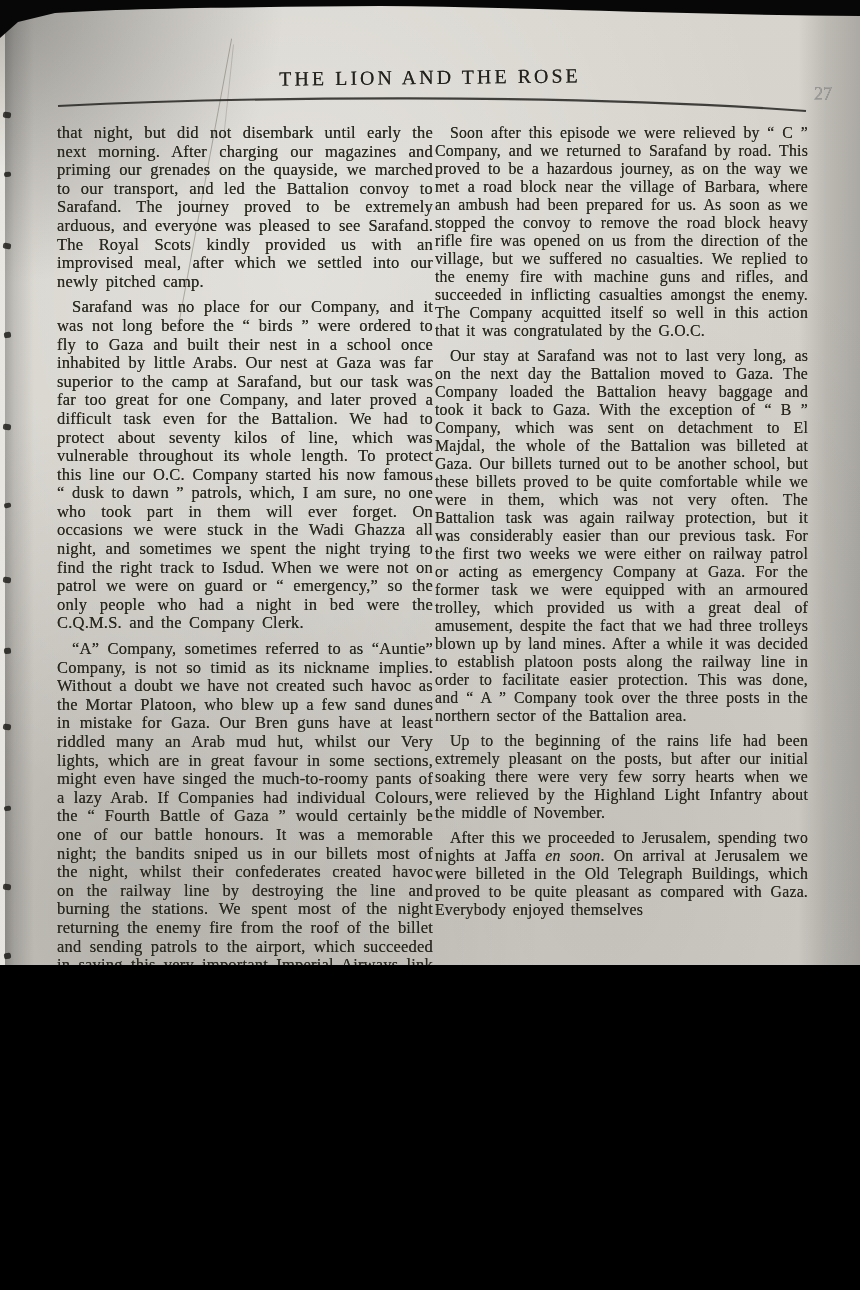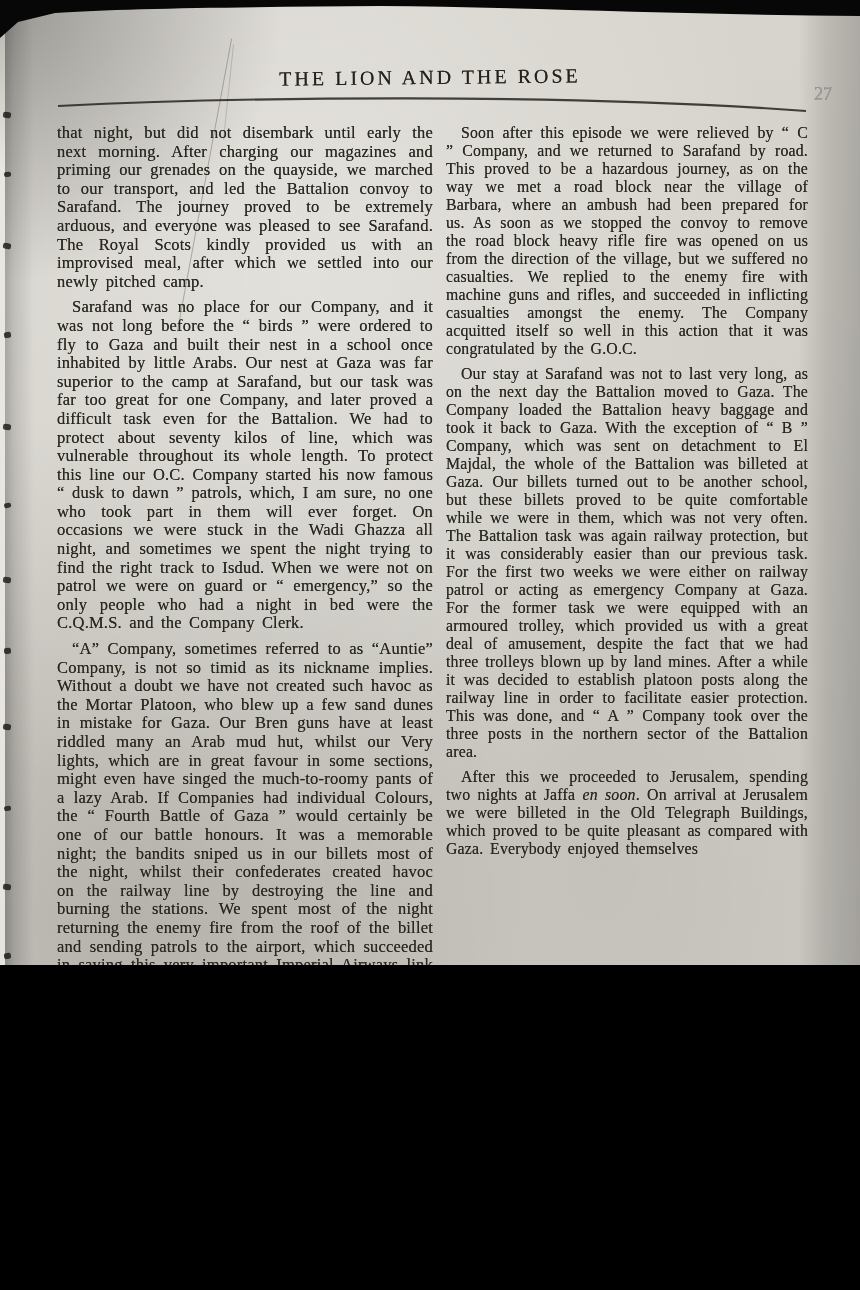--- a/index.html
+++ b/index.html
@@ -46,21 +46,21 @@
     transform:rotate(-0.6deg);
   }
   .folio{
     position:absolute;right:28px;top:84px;
     font-size:18px;color:#a3a3a3;
     text-shadow:0 0 0.5px rgba(35,34,29,0.7);
   }
   
   .columns{
     position:absolute;left:57px;top:124px;width:751px;height:1096px;
-    display:flex;gap:13px;overflow:hidden;
+    display:flex;gap:2px;overflow:hidden;
   }
   .col{
     text-align:justify;
     color:#29281f;
     text-shadow:0 0 0.55px rgba(41,40,31,0.78);
   }
   .col.left{
     width:376px;flex:0 0 376px;
     font-size:16.5px;line-height:18.6px;
     word-spacing:3px;letter-spacing:0.2px;
@@ -92,20 +92,21 @@
 
   <div class="columns">
     <section class="col left">
       <p>that night, but did not disembark until early the next morning.  After charging our magazines and priming our grenades on the quayside, we marched to our transport, and led the Battalion convoy to Sarafand.  The journey proved to be extremely arduous, and everyone was pleased to see Sarafand.  The Royal Scots kindly provided us with an improvised meal, after which we settled into our newly pitched camp.</p>
       <p class="indent">Sarafand was no place for our Company, and it was not long before the “ birds ” were ordered to fly to Gaza and built their nest in a school once inhabited by little Arabs.  Our nest at Gaza was far superior to the camp at Sarafand, but our task was far too great for one Company, and later proved a difficult task even for the Battalion.  We had to protect about seventy kilos of line, which was vulnerable throughout its whole length.  To protect this line our O.C. Company started his now famous “ dusk to dawn ” patrols, which, I am sure, no one who took part in them will ever forget.  On occasions we were stuck in the Wadi Ghazza all night, and sometimes we spent the night trying to find the right track to Isdud.  When we were not on patrol we were on guard or “ emergency,” so the only people who had a night in bed were the C.Q.M.S. and the Company Clerk.</p>
       <p class="indent">“A” Company, sometimes referred to as “Auntie” Company, is not so timid as its nickname implies.  Without a doubt we have not created such havoc as the Mortar Platoon, who blew up a few sand dunes in mistake for Gaza.  Our Bren guns have at least riddled many an Arab mud hut, whilst our Very lights, which are in great favour in some sections, might even have singed the much-to-roomy pants of a lazy Arab.  If Companies had individual Colours, the “ Fourth Battle of Gaza ” would certainly be one of our battle honours.  It was a memorable night; the bandits sniped us in our billets most of the night, whilst their confederates created havoc on the railway line by destroying the line and burning the stations. We spent most of the night returning the enemy fire from the roof of the billet and sending patrols to the airport, which succeeded in saving this very important Imperial Airways link from a similar fate to Gaza Station, which the Arabs razed</p>
     </section>
     <section class="col right">
       <p class="indent">Soon after this episode we were relieved by “ C ” Company, and we returned to Sarafand by road.  This proved to be a hazardous journey, as on the way we met a road block near the village of Barbara, where an ambush had been prepared for us.  As soon as we stopped the convoy to remove the road block heavy rifle fire was opened on us from the direction of the village, but we suffered no casualties.  We replied to the enemy fire with machine guns and rifles, and succeeded in inflicting casualties amongst the enemy.  The Company acquitted itself so well in this action that it was congratulated by the G.O.C.</p>
       <p class="indent">Our stay at Sarafand was not to last very long, as on the next day the Battalion moved to Gaza.  The Company loaded the Battalion heavy baggage and took it back to Gaza.  With the exception of “ B ” Company, which was sent on detachment to El Majdal, the whole of the Battalion was billeted at Gaza.  Our billets turned out to be another school, but these billets proved to be quite comfortable while we were in them, which was not very often.  The Battalion task was again railway protection, but it was considerably easier than our previous task.  For the first two weeks we were either on railway patrol or acting as emergency Company at Gaza. For the former task we were equipped with an armoured trolley, which provided us with a great deal of amusement, despite the fact that we had three trolleys blown up by land mines.  After a while it was decided to establish platoon posts along the railway line in order to facilitate easier protection.  This was done, and “ A ” Company took over the three posts in the northern sector of the Battalion area.</p>
+      <p class="indent">Up to the beginning of the rains life had been extremely pleasant on the posts, but after our initial soaking there were very few sorry hearts when we were relieved by the Highland Light Infantry about the middle of November.</p>
       <p class="indent">
         <span>After this we proceeded to Jerusalem, spending two nights at Jaffa </span><span class="it">en soon</span><span>.  On arrival at Jerusalem we were billeted in the Old Telegraph Buildings, which proved to be quite pleasant as compared with Gaza.  Everybody enjoyed themselves</span>
       </p>
     </section>
   </div>
 
   <svg class="overlay" width="860" height="1290" viewBox="0 0 860 1290">
 
     <path d="M58,106 C 240,97 560,93 806,111" fill="none" stroke="#2a2925" stroke-width="2.1" opacity="0.88"></path>
 

